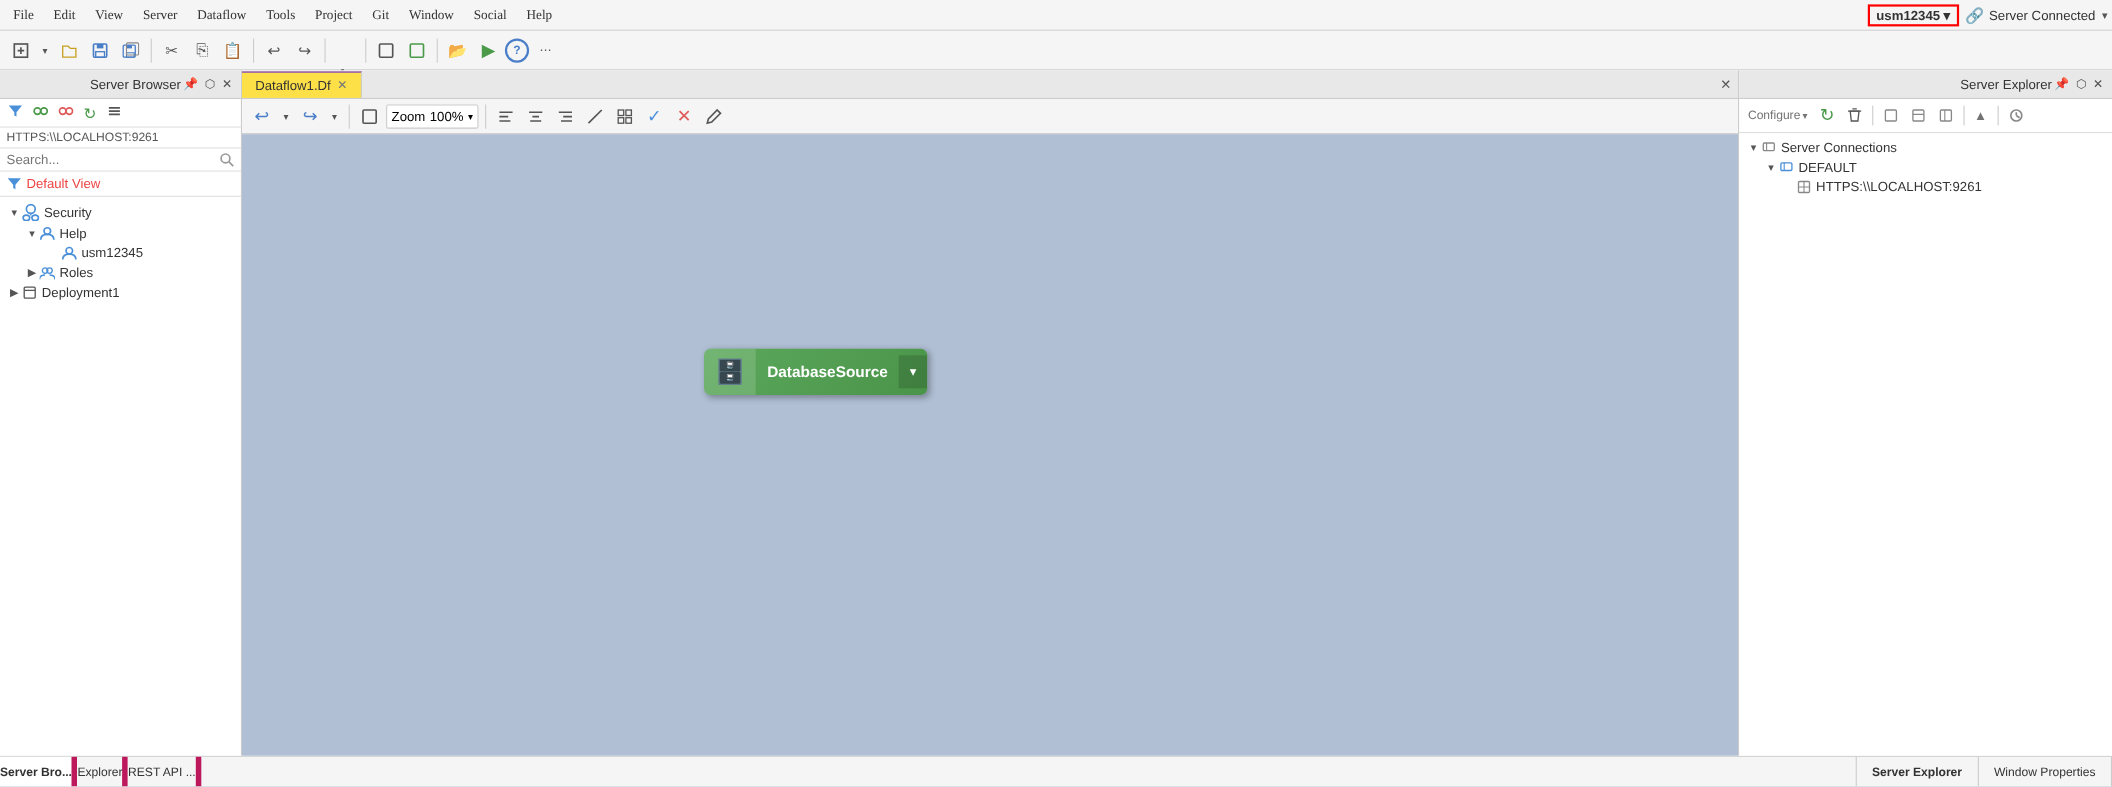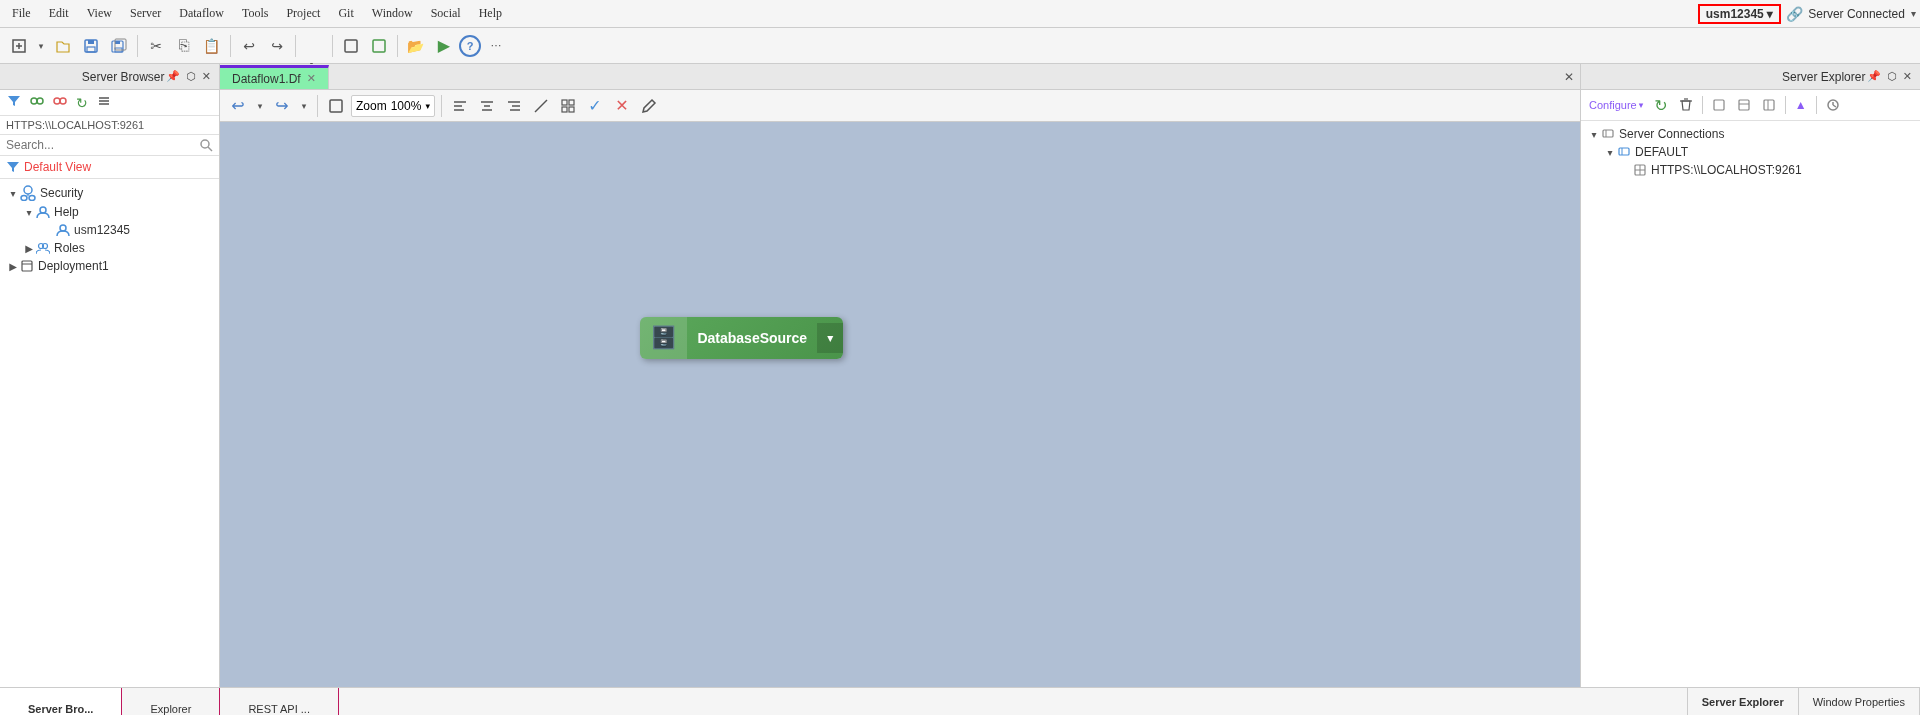--- a/index.html
+++ b/index.html
@@ -74,21 +74,21 @@
     .default-view-label { font-size: 12px; color: #ef4444; }
 
     
     #center-panel {
       flex: 1; display: flex; flex-direction: column; background: #fff;
     }
     #tab-bar {
       display: flex; align-items: stretch; background: #e8e8e8; border-bottom: 1px solid #ccc; height: 26px;
     }
     .tab-active {
-      background: #86efac; border-top: 3px solid #6d28d9; border-right: 1px solid #ccc;
+      background: #fde047; border-top: 1px solid #6d28d9; border-right: 1px solid #ccc;
       padding: 4px 12px; font-size: 12px; color: #333; display: flex; align-items: center; gap: 6px;
       margin-top: 1px; cursor: pointer;
     }
     .tab-close { font-size: 11px; color: #777; cursor: pointer; }
     .tab-close-btn { font-size: 12px; cursor: pointer; color: #555; margin-left: auto; padding: 0 6px; display: flex; align-items: center; }
 
     #canvas-toolbar {
       display: flex; align-items: center; background: #f5f5f5; border-bottom: 1px solid #ccc;
       height: 32px; padding: 0 6px; gap: 3px;
     }
@@ -126,32 +126,32 @@
 
     
     #right-panel {
       width: 340px; background: #fff; border-left: 1px solid #ccc; display: flex; flex-direction: column; flex-shrink: 0;
     }
     #server-tree { flex: 1; overflow: auto; padding: 4px 0; }
 
     .server-toolbar {
       display: flex; align-items: center; padding: 3px 4px; border-bottom: 1px solid #e0e0e0; gap: 3px;
     }
-    .srv-btn { font-size: 12px; color: #8b5cf6; cursor: pointer; padding: 1px 4px; display: flex; align-items: center; height: 24px; gap: 2px; }
+    .srv-btn { font-size: 12px; color: #737373; cursor: pointer; padding: 1px 4px; display: flex; align-items: center; height: 24px; gap: 2px; }
     .srv-btn-text { font-size: 11px; }
     .srv-sep { width: 1px; height: 18px; background: #ccc; margin: 0 2px; }
 
     
     #status-bar {
       height: 28px; background: #f5f5f5; border-top: 1px solid #ccc;
       display: flex; align-items: stretch;
     }
     .status-tab {
-      padding: 0 28px; cursor: pointer; font-size: 11px; color: #333;
-      display: flex; align-items: flex-end; border-right: 1px solid #be185d;
+      padding: 0 0; cursor: pointer; font-size: 11px; color: #333;
+      display: flex; align-items: center; border-right: 5px solid #be185d;
     }
     .status-tab-active { background: #fff; font-weight: bold; }
     .status-right { margin-left: auto; display: flex; align-items: stretch; border-left: 1px solid #ccc; }
     .status-right-tab { padding: 0 14px; cursor: pointer; font-size: 11px; color: #333; display: flex; align-items: center; border-right: 1px solid #ccc; }
     .status-right-tab-active { font-weight: bold; }
   </style>
 </head>
 <body>
 
 <div id="menu-bar">

